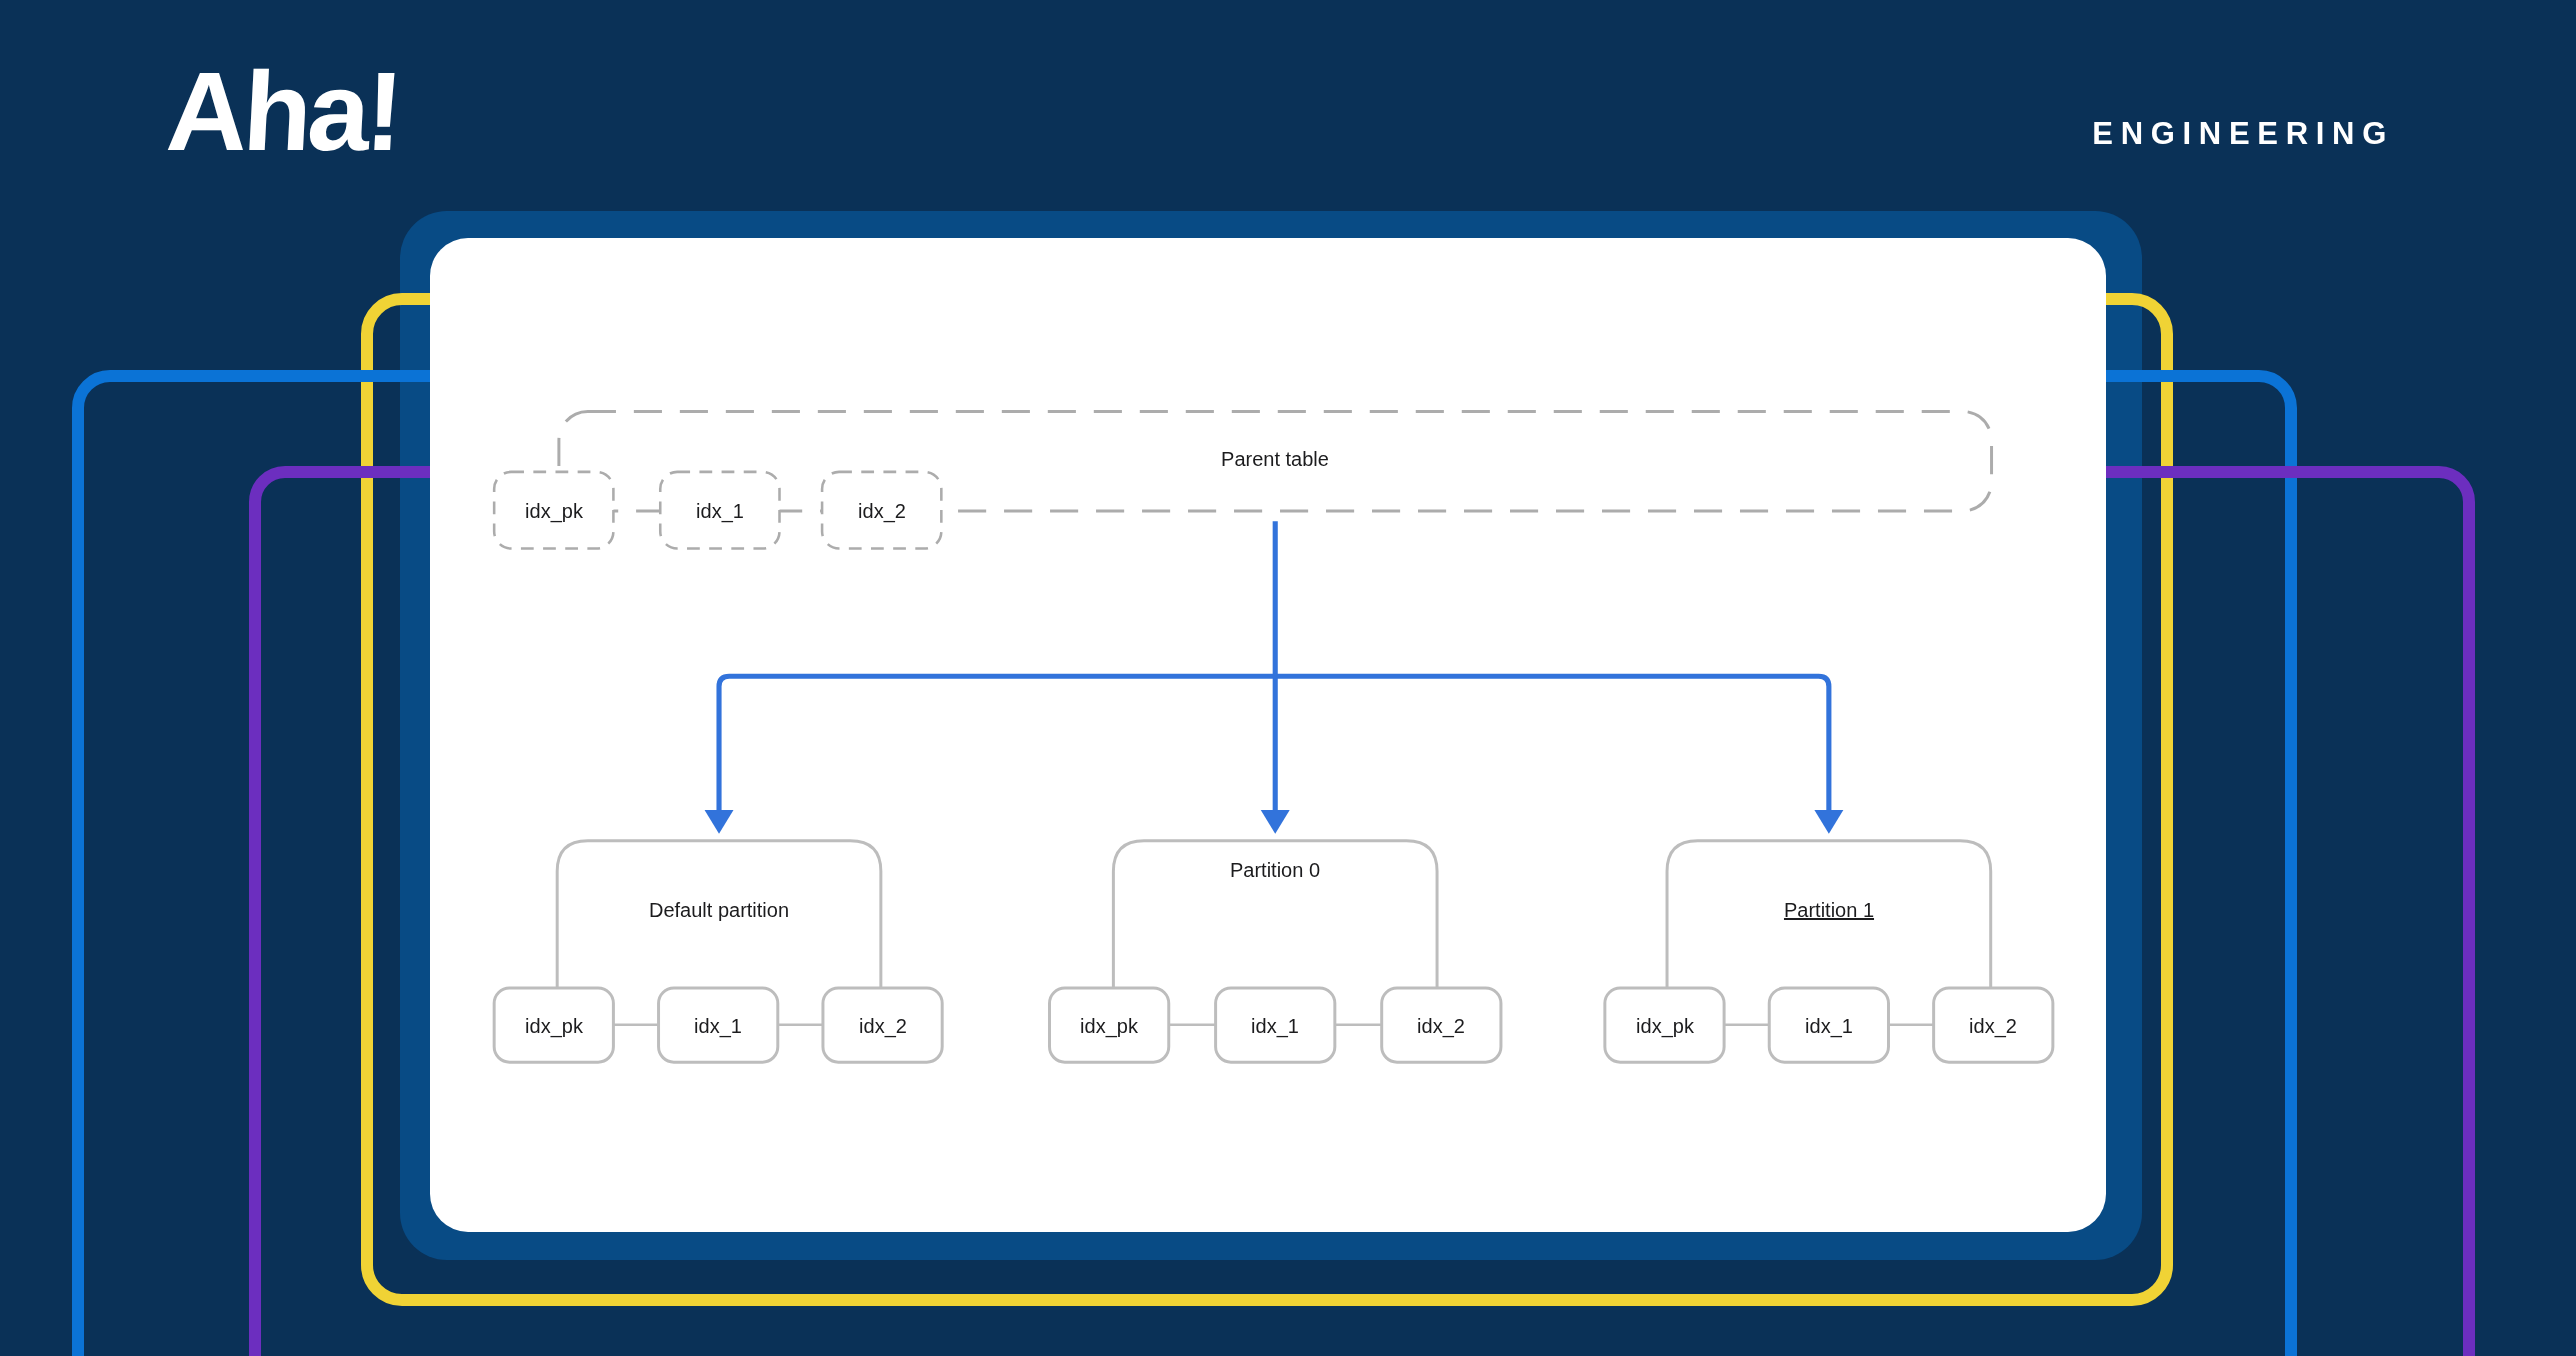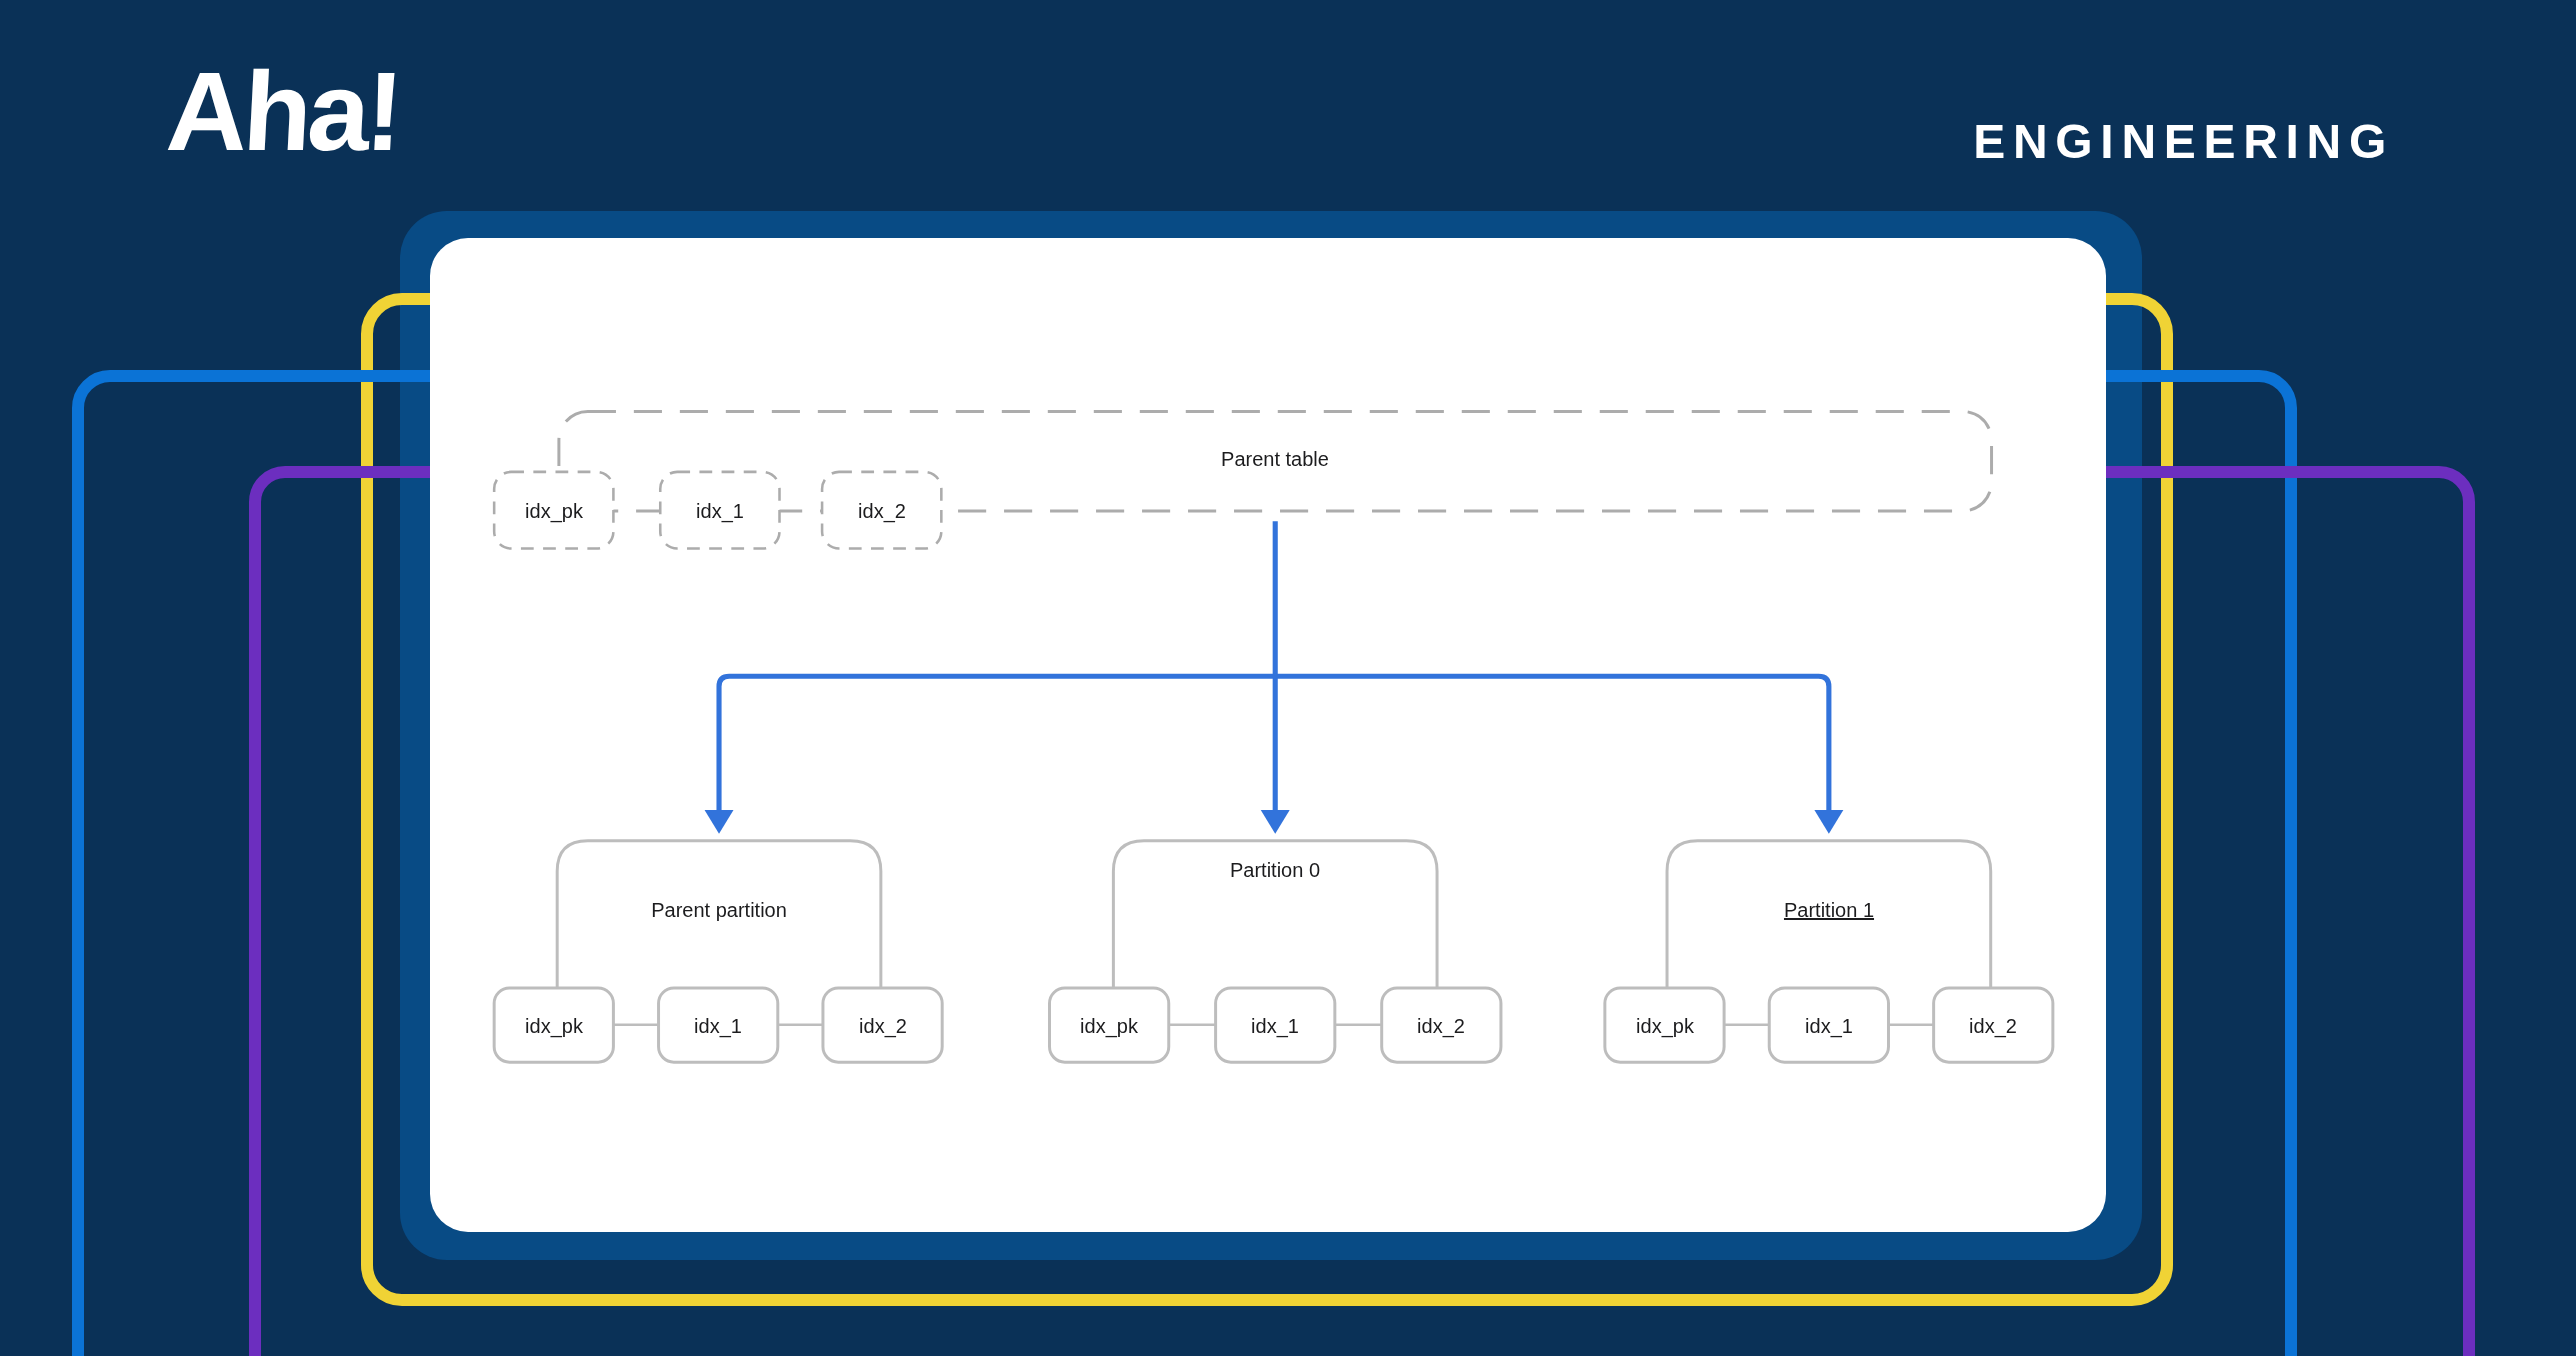--- a/index.html
+++ b/index.html
@@ -25,21 +25,21 @@
 
   
   .logo{
     left:167px;top:56px;
     font-size:112px;font-weight:bold;color:var(--white);
     letter-spacing:-4.3px;line-height:1;
     transform:skewX(-3deg);
   }
   .eng-label{
     right:182px;top:118px;
-    font-size:48px;font-weight:bold;color:var(--white);
+    font-size:31px;font-weight:bold;color:var(--white);
     letter-spacing:7.7px;line-height:1;
   }
 
   
   .card-back{
     left:400px;top:211px;width:1742px;height:1049px;
     background:var(--card_blue);border-radius:47px;z-index:1;
   }
   .frame{border-style:solid;border-width:12.8px;background:transparent;z-index:2;}
   .frame-yellow{
@@ -114,21 +114,21 @@
   <rect x="1884" y="1160" width="140" height="87" rx="18" style="fill:var(--white);stroke:var(--box_gray)" stroke-width="3.5"></rect>
   <rect x="2077" y="1160" width="140" height="87" rx="18" style="fill:var(--white);stroke:var(--box_gray)" stroke-width="3.5"></rect>
   <rect x="2270" y="1160" width="140" height="87" rx="18" style="fill:var(--white);stroke:var(--box_gray)" stroke-width="3.5"></rect>
 </svg>
 
 <div class="abs dlabel" style="left:1275px;top:459px;">Parent table</div>
 <div class="abs dlabel" style="left:554px;top:511px;">idx_pk</div>
 <div class="abs dlabel" style="left:720px;top:511px;">idx_1</div>
 <div class="abs dlabel" style="left:882px;top:511px;">idx_2</div>
 
-<div class="abs dlabel" style="left:719px;top:910px;">Parent partition</div>
+<div class="abs dlabel" style="left:719px;top:910px;">Default partition</div>
 <div class="abs dlabel" style="left:1275px;top:870px;">Partition 0</div>
 <div class="abs dlabel" style="left:1829px;top:910px;text-decoration:underline;">Partition 1</div>
 
 <div class="abs dlabel" style="left:554px;top:1026px;">idx_pk</div>
 <div class="abs dlabel" style="left:718px;top:1026px;">idx_1</div>
 <div class="abs dlabel" style="left:883px;top:1026px;">idx_2</div>
 
 <div class="abs dlabel" style="left:1109px;top:1026px;">idx_pk</div>
 <div class="abs dlabel" style="left:1275px;top:1026px;">idx_1</div>
 <div class="abs dlabel" style="left:1441px;top:1026px;">idx_2</div>

